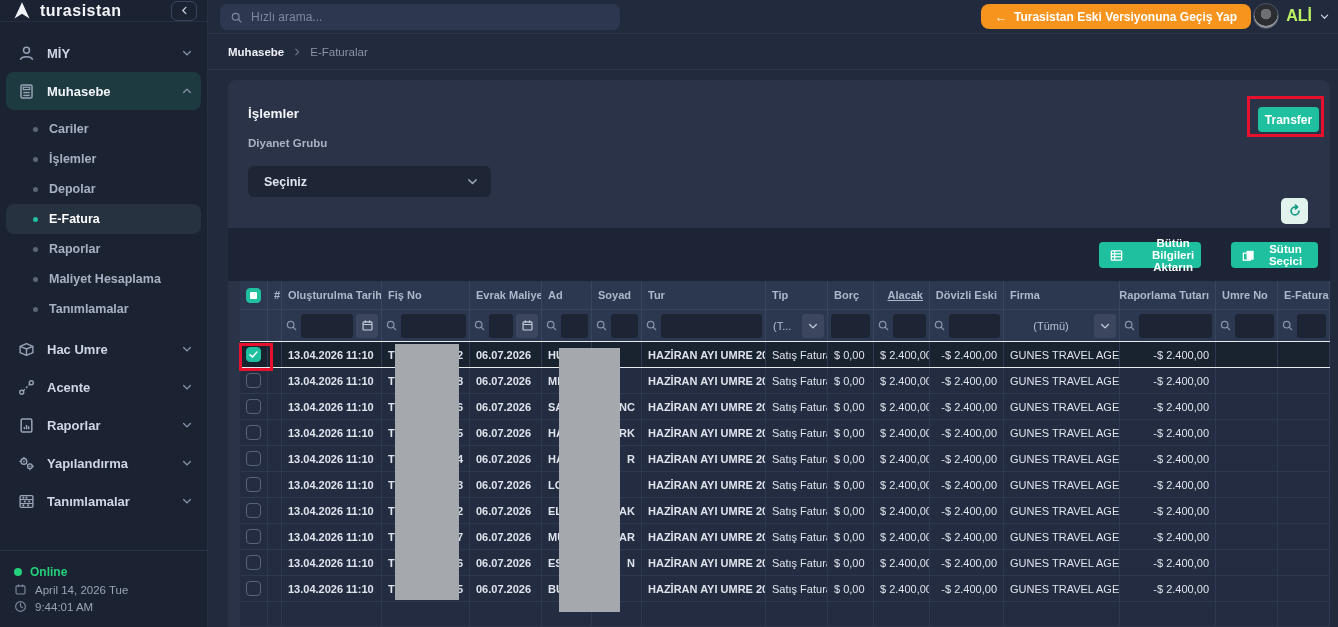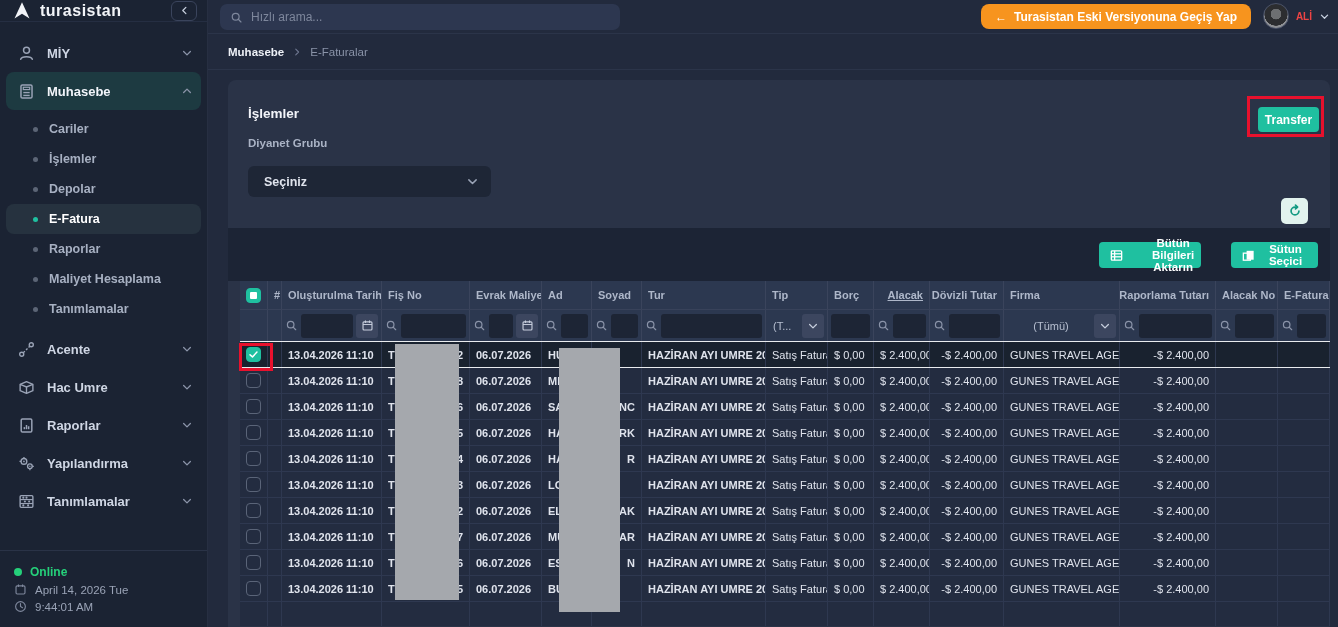--- a/index.html
+++ b/index.html
@@ -31,21 +31,21 @@
 
   
   .topbar { position:absolute; left:208px; top:0; right:0; height:34px; background:#222a3d; border-bottom:1px solid #2b3449; display:flex; align-items:center; }
   .search-box { position:absolute; left:12px; top:4px; width:400px; height:26px; background:#2d3750; border-radius:7px; display:flex; align-items:center; gap:8px; padding:5px 10px; }
   .search-box input { flex:1; background:transparent; border:none; outline:none; color:#cdd4e3; font-size:12px; font-family:inherit; }
   .search-box input::placeholder { color:#7e879c; }
   .icon12 { width:13px; height:13px; color:#7e879c; flex:none; }
   .legacy-btn { position:absolute; right:87px; top:4px; height:25px; padding:0 14px; background:#f7941e; border:none; border-radius:8px; color:#fff; font-size:12px; font-weight:700; font-family:inherit; display:flex; align-items:center; gap:7px; cursor:pointer; }
   .user-chip { position:absolute; right:8px; top:3px; display:flex; align-items:center; gap:7px; cursor:pointer; }
   .avatar { width:26px; height:26px; border-radius:50%; background:radial-gradient(circle at 50% 42%, #6d6f72 0 28%, #2c2d30 30% 62%, #8e9094 64% 100%); border:1px solid #4a5268; }
-  .user-name { font-size:10px; font-weight:700; color:#ef4444; }
+  .user-name { font-size:16px; font-weight:700; color:#bef264; }
 
   
   .breadcrumb-bar { position:absolute; left:208px; top:34px; right:0; height:36px; background:#222a3d; border-bottom:1px solid #2b3449; display:flex; align-items:center; padding-left:20px; gap:8px; }
   .crumb-main { font-size:11.5px; font-weight:700; color:#eef1f7; cursor:pointer; }
   .crumb-sep { width:10px; height:10px; color:#6e7790; }
   .crumb-page { font-size:11.5px; color:#8a93a8; }
 
   
   .card { position:absolute; left:228px; top:80px; width:1102px; height:547px; background:#2a3347; border-radius:8px 8px 0 0; }
   .panel-title { position:absolute; left:20px; top:26px; font-size:13.5px; font-weight:700; color:#f2f4f9; }
@@ -167,41 +167,41 @@
             <span>Maliyet Hesaplama</span>
           </div>
           <div class="sub-item">
             <span class="dot"></span>
             <span>Tanımlamalar</span>
           </div>
         </div>
         <div class="nav-item">
           <span class="nav-icon">
             <svg viewBox="0 0 16 16" width="17" height="17">
+              <path d="M2 5 L8 2.5 L14 5 V11 L8 13.5 L2 11 Z" fill="none" stroke="currentColor" stroke-width="1.3" stroke-linejoin="round"></path>
+              <path d="M2 5 L8 7.5 L14 5" fill="none" stroke="currentColor" stroke-width="1.3"></path>
+              <line x1="8" y1="7.5" x2="8" y2="13.5" stroke="currentColor" stroke-width="1.3"></line>
+            </svg>
+          </span>
+          <span>Hac Umre</span>
+          <span class="chev">
+            <svg viewBox="0 0 16 16" width="12" height="12">
+              <polyline points="3.5,6 8,10.5 12.5,6" fill="none" stroke="currentColor" stroke-width="1.7" stroke-linecap="round" stroke-linejoin="round"></polyline>
+            </svg>
+          </span>
+        </div>
+        <div class="nav-item">
+          <span class="nav-icon">
+            <svg viewBox="0 0 16 16" width="17" height="17">
               <circle cx="3.5" cy="12.5" r="1.9" fill="none" stroke="currentColor" stroke-width="1.3"></circle>
               <circle cx="12.5" cy="3.5" r="1.9" fill="none" stroke="currentColor" stroke-width="1.3"></circle>
               <path d="M5 11 C8 8 8 8 11 5" fill="none" stroke="currentColor" stroke-width="1.3" stroke-dasharray="2 1.6"></path>
             </svg>
           </span>
           <span>Acente</span>
-          <span class="chev">
-            <svg viewBox="0 0 16 16" width="12" height="12">
-              <polyline points="3.5,6 8,10.5 12.5,6" fill="none" stroke="currentColor" stroke-width="1.7" stroke-linecap="round" stroke-linejoin="round"></polyline>
-            </svg>
-          </span>
-        </div>
-        <div class="nav-item">
-          <span class="nav-icon">
-            <svg viewBox="0 0 16 16" width="17" height="17">
-              <path d="M2 5 L8 2.5 L14 5 V11 L8 13.5 L2 11 Z" fill="none" stroke="currentColor" stroke-width="1.3" stroke-linejoin="round"></path>
-              <path d="M2 5 L8 7.5 L14 5" fill="none" stroke="currentColor" stroke-width="1.3"></path>
-              <line x1="8" y1="7.5" x2="8" y2="13.5" stroke="currentColor" stroke-width="1.3"></line>
-            </svg>
-          </span>
-          <span>Hac Umre</span>
           <span class="chev">
             <svg viewBox="0 0 16 16" width="12" height="12">
               <polyline points="3.5,6 8,10.5 12.5,6" fill="none" stroke="currentColor" stroke-width="1.7" stroke-linecap="round" stroke-linejoin="round"></polyline>
             </svg>
           </span>
         </div>
         <div class="nav-item">
           <span class="nav-icon">
             <svg viewBox="0 0 16 16" width="17" height="17">
               <rect x="3" y="1.8" width="10" height="12.4" rx="1.2" fill="none" stroke="currentColor" stroke-width="1.4"></rect>
@@ -376,24 +376,24 @@
           <div class="cell">#</div>
           <div class="cell">Oluşturulma Tarihi</div>
           <div class="cell">Fiş No</div>
           <div class="cell">Evrak Maliyet</div>
           <div class="cell">Ad</div>
           <div class="cell">Soyad</div>
           <div class="cell">Tur</div>
           <div class="cell">Tip</div>
           <div class="cell">Borç</div>
           <div class="cell" style="justify-content: flex-end; text-decoration: underline;">Alacak</div>
-          <div class="cell" style="justify-content: flex-end;">Dövizli Tutar</div>
+          <div class="cell" style="justify-content: flex-end;">Dövizli Eski</div>
           <div class="cell">Firma</div>
           <div class="cell" style="justify-content: flex-end;">Raporlama Tutarı</div>
-          <div class="cell">Alacak No</div>
+          <div class="cell">Umre No</div>
           <div class="cell">E-Fatura</div>
         </div>
       <div class="trow tfilter" id="tfilter">
           <div class="fcell"></div>
           <div class="fcell"></div>
           <div class="fcell">
             <span class="ficon">
               <svg viewBox="0 0 16 16" width="13" height="13">
                 <circle cx="7" cy="7" r="4" fill="none" stroke="currentColor" stroke-width="1.5"></circle>
                 <line x1="10" y1="10" x2="13.2" y2="13.2" stroke="currentColor" stroke-width="1.5" stroke-linecap="round"></line>

